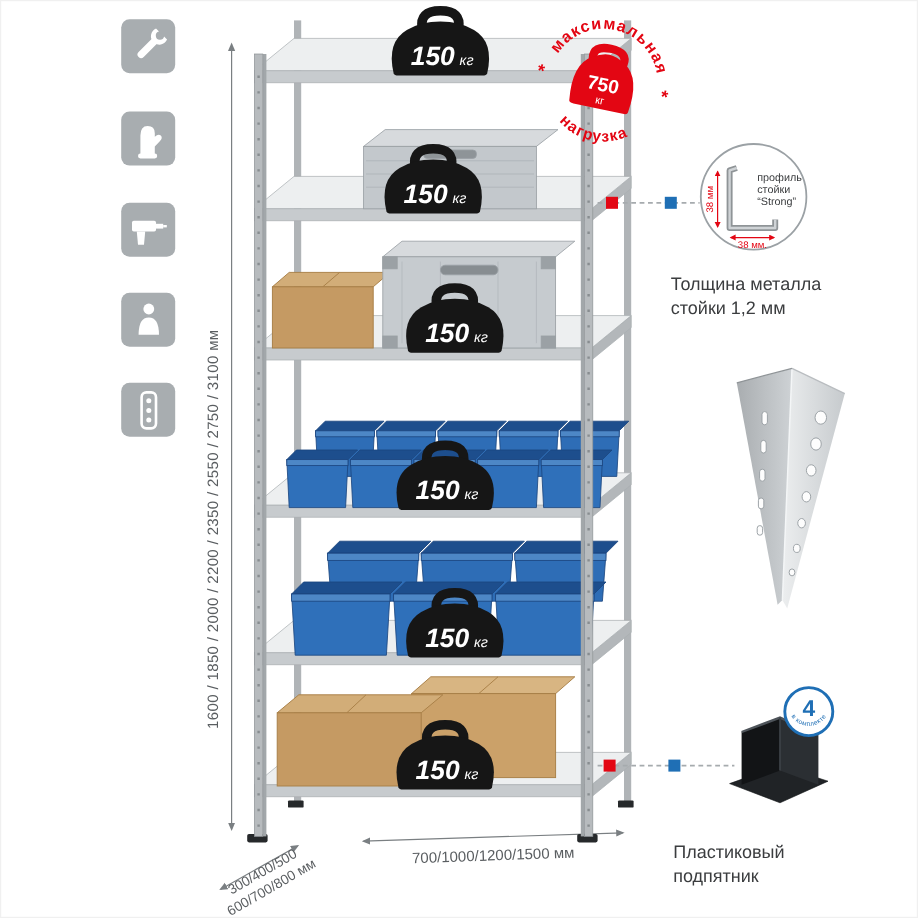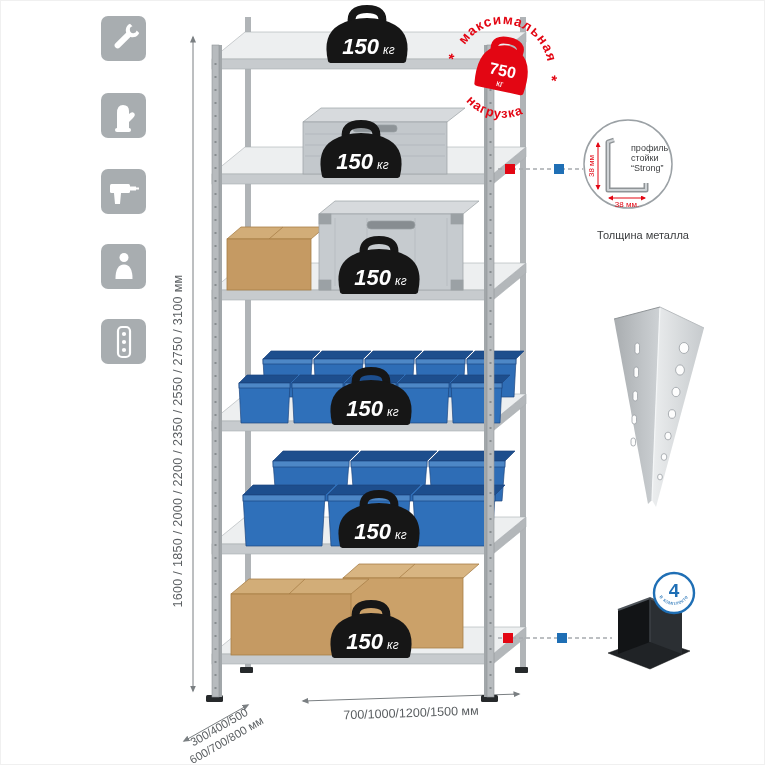--- a/index.html
+++ b/index.html
@@ -15,21 +15,21 @@
   
   .stamp{position:absolute;left:436px;top:2px;width:132px;height:132px;transform:rotate(12deg);}
   .stamp text{font-family:"Liberation Sans",sans-serif;}
   
   .dim-label{position:absolute;color:#5a5e61;white-space:nowrap;}
   .dim-height{left:177px;top:440px;transform:translate(-50%,-50%) rotate(-90deg);font-size:12.5px;letter-spacing:.3px;}
   .dim-width{left:410px;top:712px;transform:translate(-50%,-50%) rotate(-2deg);font-size:12.5px;}
   .dim-depth{left:222px;top:733px;transform:translate(-50%,-50%) rotate(-30deg);font-size:11.5px;
              text-align:center;line-height:1.3;}
   
-  .caption{position:absolute;text-align:center;color:#3b3d3f;font-size:11px;line-height:1.35;}
+  .caption{position:absolute;text-align:left;color:#3b3d3f;font-size:15px;line-height:1.35;}
   .profile-caption{left:558px;top:227px;width:168px;}
   .foot-caption{left:560px;top:700px;width:164px;}
   .count-badge{position:absolute;left:650px;top:569px;width:46px;height:46px;}
 </style>
 </head>
 <body>
 
 <div class="canvas">
 
   <svg class="abs" style="left:0;top:0" width="765" height="765" viewBox="0 0 765 765">
@@ -408,20 +408,25 @@
       <circle cx="23" cy="23" r="20" fill="#fff" stroke="#1f6fb5" stroke-width="2.4"></circle>
       <text x="23" y="27" font-size="19" font-weight="bold" fill="#1f6fb5" text-anchor="middle">4</text>
       <text font-size="5.4" fill="#1f6fb5" letter-spacing="0.4">
         <textPath href="#cbArc" startOffset="50%" text-anchor="middle">в комплекте</textPath>
       </text>
     </svg>
   </div>
 
   <div class="caption profile-caption">
     <div>Толщина металла</div>
+    <div>стойки 1,2 мм</div>
+  </div>
+  <div class="caption foot-caption">
+    <div>Пластиковый</div>
+    <div>подпятник</div>
   </div>
 
   <div class="dim-label dim-height">1600 / 1850 / 2000 / 2200 / 2350 / 2550 / 2750 / 3100 мм</div>
   <div class="dim-label dim-width">700/1000/1200/1500 мм</div>
   <div class="dim-label dim-depth">
     <div>300/400/500</div>
     <div>600/700/800 мм</div>
   </div>
 
 </div>

